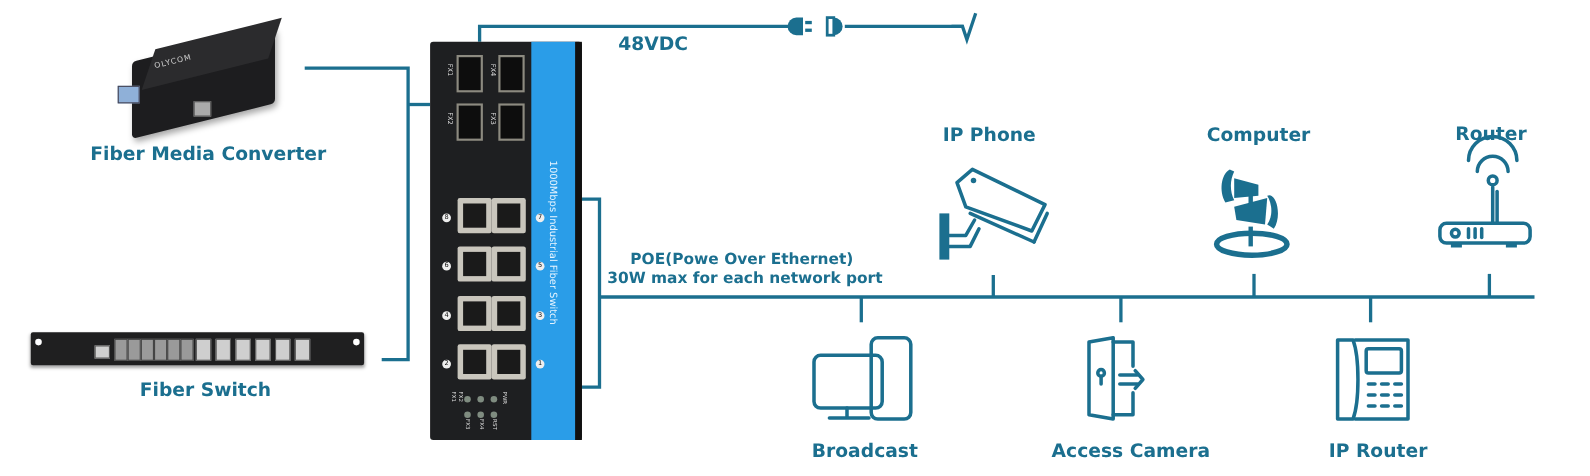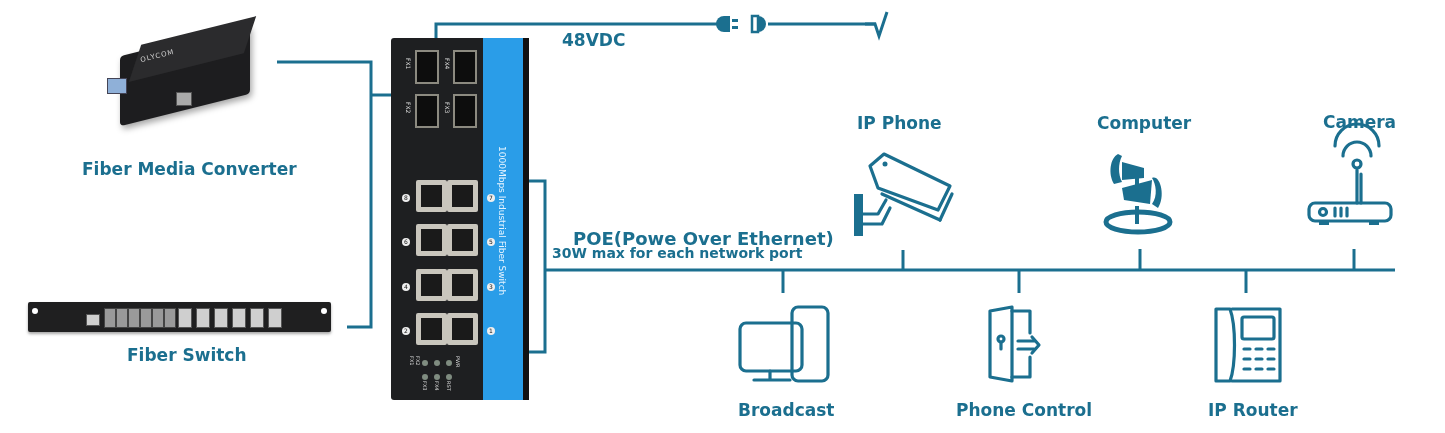--- a/index.html
+++ b/index.html
@@ -73,21 +73,21 @@
 </svg>
 <div class="label" style="left:562px;top:30px;">48VDC</div>
 
 <div>
   <div class="mc-body"></div>
   <div class="mc-top"></div>
   <div class="mc-brand">OLYCOM</div>
   <div class="mc-sfp"></div>
   <div class="mc-rj"></div>
 </div>
-<div class="label" style="left:82px;top:130px;margin-top:29px;">Fiber Media Converter</div>
+<div class="label" style="left:82px;top:130px;">Fiber Media Converter</div>
 
 <div class="rack">
   <div class="ear" style="left:4px;"></div>
   <div class="ear" style="right:4px;"></div>
   <div class="rj" style="left:58px;top:12px;height:10px;"></div>
   <div class="sfp" style="left:76px;"></div>
   <div class="sfp" style="left:88px;"></div>
   <div class="sfp" style="left:100px;"></div>
   <div class="sfp" style="left:112px;"></div>
   <div class="sfp" style="left:124px;"></div>
@@ -140,21 +140,21 @@
   <div class="led" style="left:43px;top:336px;"></div>
   <div class="led" style="left:55px;top:336px;"></div>
   <div class="ledlbl" style="left:18px;top:318px;">FX1</div>
   <div class="ledlbl" style="left:24px;top:318px;">FX2</div>
   <div class="ledlbl" style="left:64px;top:318px;">PWR</div>
   <div class="ledlbl" style="left:31px;top:343px;">FX3</div>
   <div class="ledlbl" style="left:43px;top:343px;">FX4</div>
   <div class="ledlbl" style="left:55px;top:343px;">RST</div>
 </div>
 
-<div class="label" style="left:573px;top:228px;font-size:18px;">POE(Powe Over Ethernet)</div>
+<div class="label" style="left:573px;top:228px;font-size:14px;">POE(Powe Over Ethernet)</div>
 <div class="label" style="left:552px;top:245px;font-size:14px;">30W max for each network port</div>
 
 <div class="label" style="left:857px;top:113px;">IP Phone</div>
 <svg width="110" height="90" style="left:852px;top:148px;">
   <rect class="icofill" x="2" y="46" width="9" height="42"></rect>
   <polyline class="ico" points="11,66 26,66 34,52"></polyline>
   <polyline class="ico" points="11,76 30,76 38,60"></polyline>
   <path class="ico" d="M18,18 L32,6 L98,38 L86,62 L26,40 Z"></path>
   <line class="ico" x1="30" y1="46" x2="88" y2="72"></line>
   <line class="ico" x1="88" y1="72" x2="100" y2="46"></line>
@@ -165,21 +165,21 @@
 <svg width="80" height="90" style="left:1100px;top:148px;">
   <path class="icofill" d="M18,6 C10,10 8,26 14,36 L22,34 C18,26 18,16 22,8 Z"></path>
   <path class="icofill" d="M22,14 L44,20 L44,30 L22,32 Z"></path>
   <path class="icofill" d="M52,30 C60,26 66,48 58,60 L52,56 C58,48 56,36 52,30 Z"></path>
   <path class="icofill" d="M22,40 L52,32 L50,56 L24,52 Z"></path>
   <rect class="icofill" x="35" y="26" width="4" height="14"></rect>
   <rect class="icofill" x="35" y="58" width="4" height="18"></rect>
   <ellipse cx="38" cy="74" rx="32" ry="10" fill="none" stroke="#1b6f8f" stroke-width="5"></ellipse>
 </svg>
 
-<div class="label" style="left:1323px;top:112px;">Camera</div>
+<div class="label" style="left:1323px;top:112px;">Router</div>
 <svg width="90" height="95" style="left:1305px;top:140px;">
   <path class="ico" d="M38,16 a14,14 0 0 1 28,0"></path>
   <path class="ico" d="M30,10 a22,22 0 0 1 44,0" transform="translate(0,-4)"></path>
   <circle class="ico" cx="52" cy="24" r="4"></circle>
   <line class="ico" x1="52" y1="30" x2="52" y2="63"></line>
   <line class="ico" x1="56" y1="34" x2="56" y2="63"></line>
   <rect class="ico" x="4" y="63" width="82" height="18" rx="6"></rect>
   <circle class="ico" cx="18" cy="72" r="3.5"></circle>
   <line class="ico" x1="30" y1="68" x2="30" y2="76"></line>
   <line class="ico" x1="36" y1="68" x2="36" y2="76"></line>
@@ -199,21 +199,21 @@
 <svg width="70" height="80" style="left:986px;top:305px;">
   <path class="ico" d="M4,6 L26,2 L26,76 L4,72 Z"></path>
   <polyline class="ico" points="26,6 44,6 44,28"></polyline>
   <polyline class="ico" points="44,52 44,72 26,72"></polyline>
   <circle class="ico" cx="15" cy="34" r="3"></circle>
   <line class="ico" x1="15" y1="37" x2="15" y2="44"></line>
   <line class="ico" x1="32" y1="36" x2="48" y2="36"></line>
   <line class="ico" x1="32" y1="44" x2="48" y2="44"></line>
   <polyline class="ico" points="46,32 53,40 46,48"></polyline>
 </svg>
-<div class="label" style="left:956px;top:400px;">Phone Control</div>
+<div class="label" style="left:956px;top:400px;">Access Camera</div>
 
 <svg width="80" height="80" style="left:1210px;top:305px;">
   <path class="ico" d="M6,4 L20,4 C26,20 26,60 20,76 L6,76 Z"></path>
   <path class="ico" d="M22,4 L70,4 L70,76 L22,76"></path>
   <rect class="ico" x="32" y="12" width="32" height="22" rx="2"></rect>
   <line class="ico" x1="34" y1="44" x2="40" y2="44"></line>
     <line class="ico" x1="46" y1="44" x2="52" y2="44"></line>
     <line class="ico" x1="58" y1="44" x2="64" y2="44"></line>
   <line class="ico" x1="34" y1="54" x2="40" y2="54"></line>
     <line class="ico" x1="46" y1="54" x2="52" y2="54"></line>

